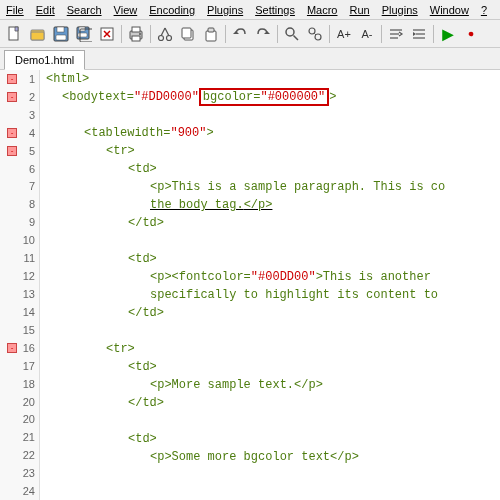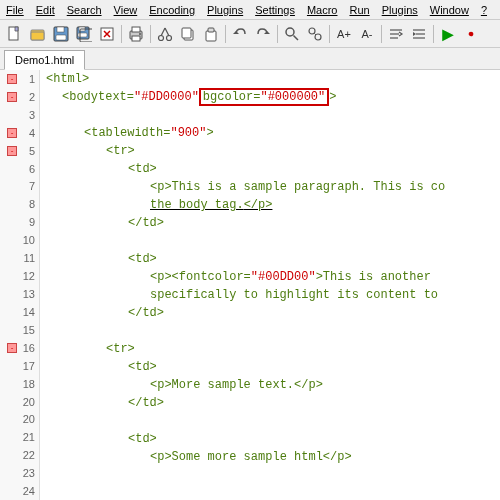--- a/index.html
+++ b/index.html
@@ -517,21 +517,21 @@
     </div>
 
     <div class="code-line">&nbsp;</div>
 
     <div class="code-line" style="padding-left:88px;">
       <span class="tag">&lt;td&gt;</span>
     </div>
 
     <div class="code-line" style="padding-left:110px;">
       <span class="tag">&lt;p&gt;</span>
-        <span class="text">Some more sample html</span>
+        <span class="text">Some more bgcolor text</span>
         <span class="tag">&lt;/p&gt;</span>
     </div>
 
     <div class="code-line" style="padding-left:88px;margin-top:46px;">
       <span class="tag">&lt;/tr&gt;</span>
     </div>
 
     <div class="code-line" style="padding-left:66px;">
       <span class="tag">&lt;/table&gt;</span>
     </div>

